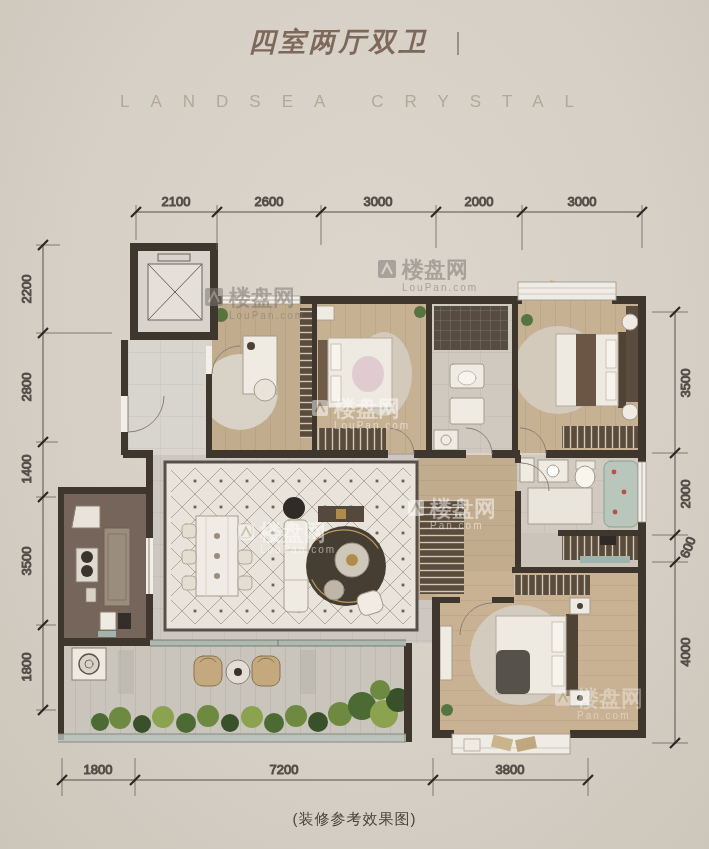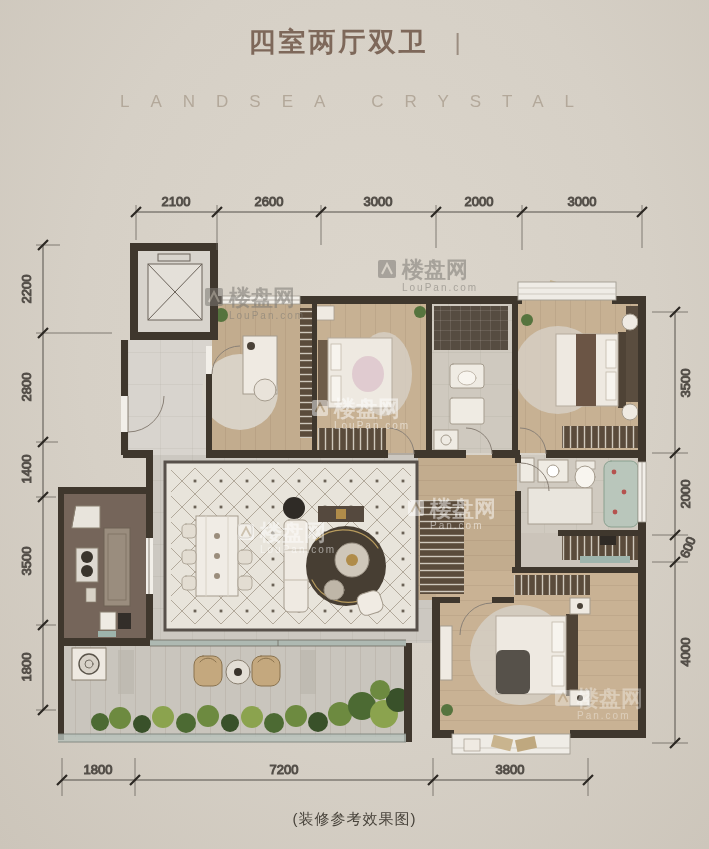--- a/index.html
+++ b/index.html
@@ -3,21 +3,21 @@
 <meta charset="utf-8">
 <style>
   html,body{margin:0;padding:0;}
   .page{
     position:relative;width:709px;height:849px;overflow:hidden;
     font-family:"Liberation Sans","DejaVu Sans",sans-serif;
     background:radial-gradient(ellipse at 52% 40%, #dcd6cc 0%, #d6d0c6 55%, #ccc5ba 100%);
   }
   .header{
     position:absolute;top:24px;left:0;width:100%;
-    display:flex;justify-content:center;align-items:baseline;gap:26px;
+    display:flex;justify-content:center;align-items:baseline;gap:26px;font-style:italic;
   }
   .header .title{font-size:27px;font-weight:bold;color:#7e685a;letter-spacing:3px;}
   .header .sep{font-size:24px;color:#9b8d80;font-weight:200;transform:translateY(-1px);}
   .header .area{font-size:27px;font-weight:bold;color:#7e685a;letter-spacing:1px;}
   .header .area sup{font-size:15px;}
   .brand{
     position:absolute;top:92px;left:0;width:100%;text-align:center;
     font-size:17px;color:#b3a89a;letter-spacing:21px;padding-left:6px;
     box-sizing:border-box;white-space:nowrap;
   }

